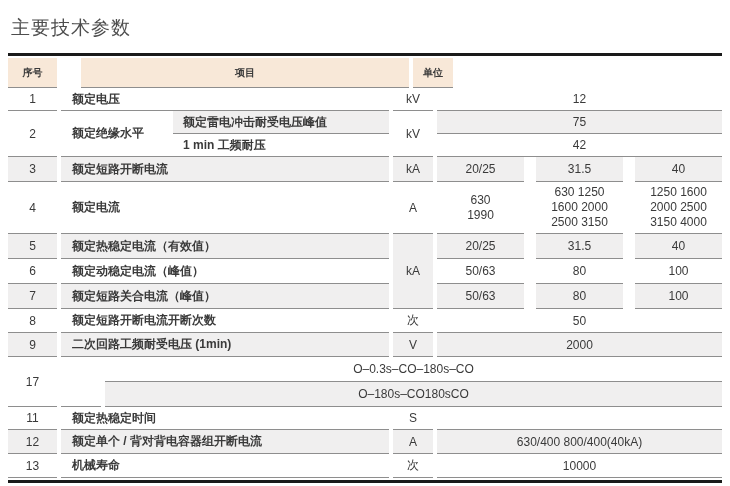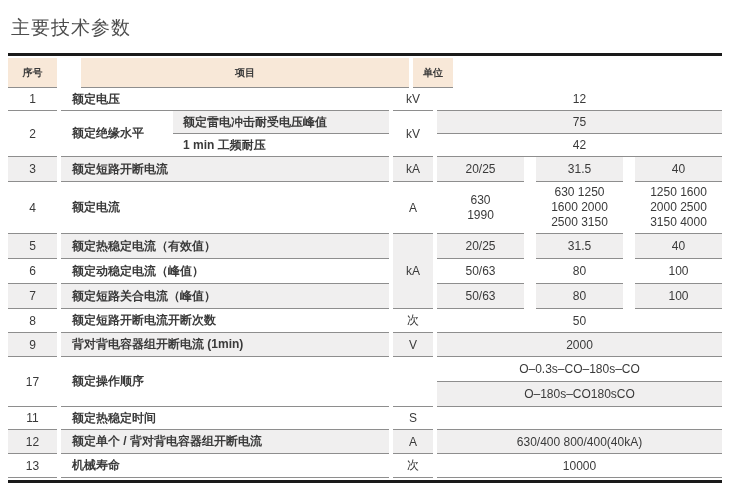--- a/index.html
+++ b/index.html
@@ -147,28 +147,27 @@
 
     <div class="tr">
       <div class="cell c-num h24">8</div>
       <div class="cell c-item bold h24">额定短路开断电流开断次数</div>
       <div class="cell c-unit h24">次</div>
       <div class="cell c-param h24">50</div>
     </div>
 
     <div class="tr">
       <div class="cell c-num shade h24">9</div>
-      <div class="cell c-item bold shade h24">背对背电容器组开断电流 (1min)</div>
+      <div class="cell c-item bold shade h24">二次回路工频耐受电压 (1min)</div>
       <div class="cell c-unit shade h24">V</div>
       <div class="cell c-param shade h24">2000</div>
     </div>
 
     <div class="tr">
       <div class="cell c-num h50">17</div>
-      <div class="cell c-item bold h50">额定操作顺序</div>
       <div class="cell c-unit h50"></div>
       <div class="stack">
         <div class="cell h25">O–0.3s–CO–180s–CO</div>
         <div class="cell shade h25">O–180s–CO180sCO</div>
       </div>
     </div>
 
     <div class="tr">
       <div class="cell c-num h23">11</div>
       <div class="cell c-item bold h23">额定热稳定时间</div>

